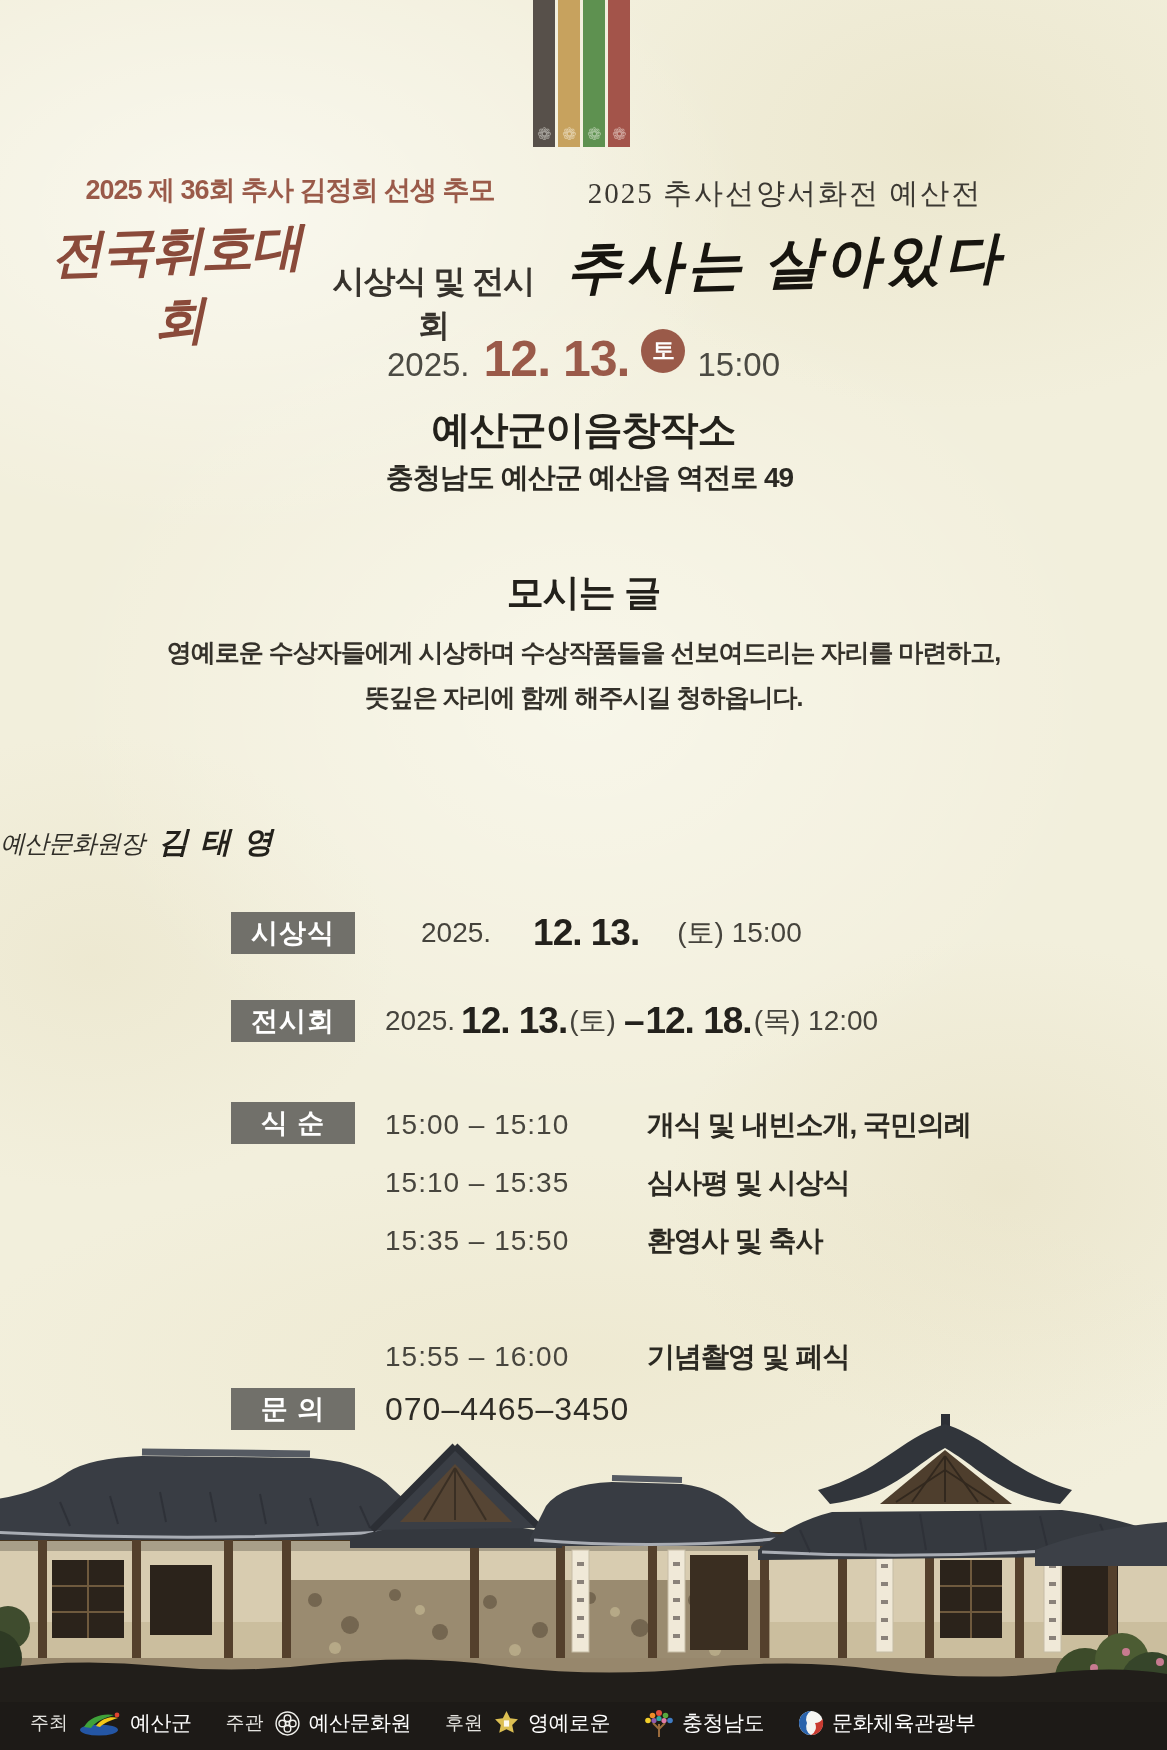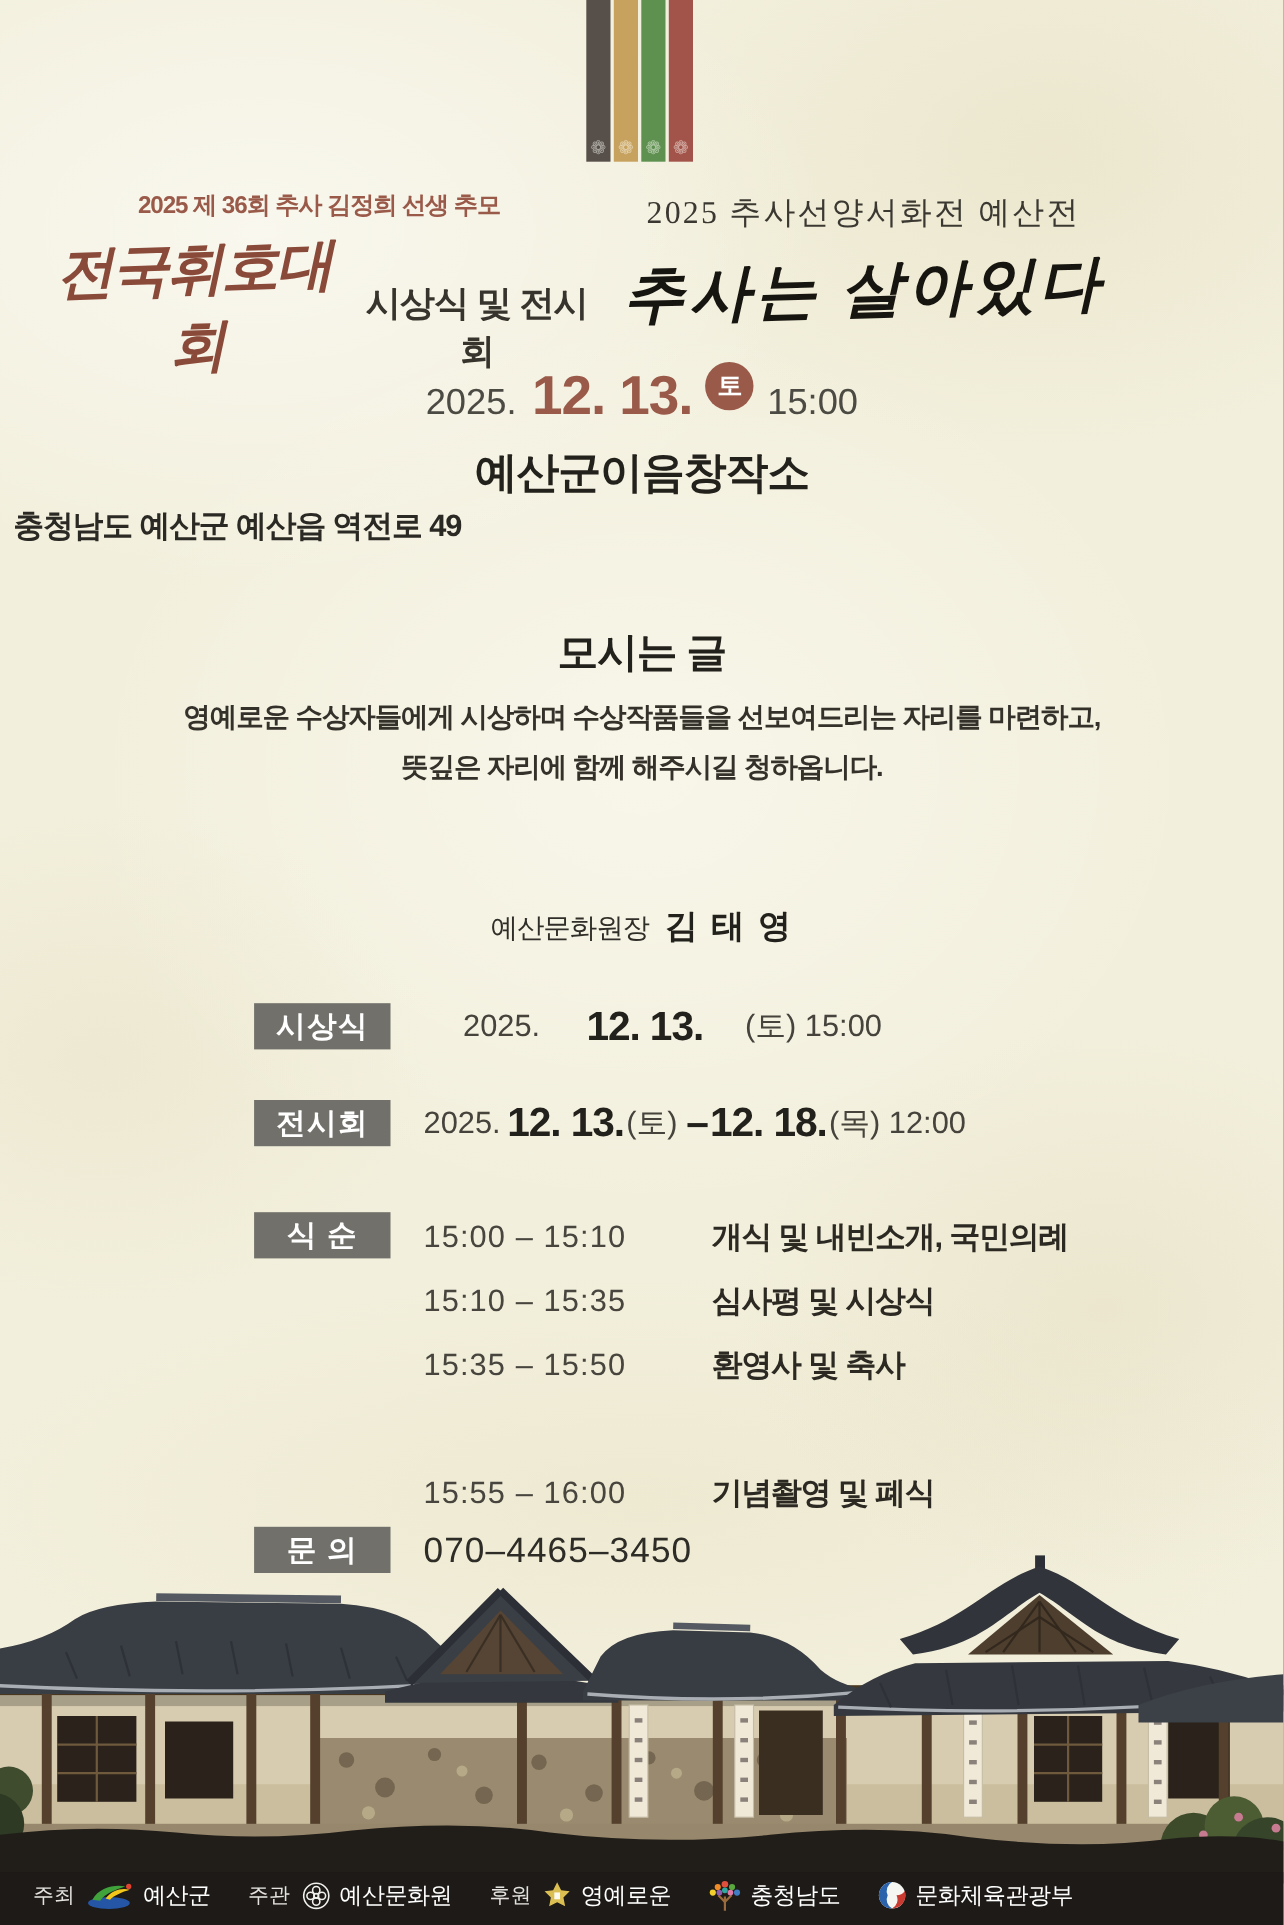--- a/index.html
+++ b/index.html
@@ -24,41 +24,41 @@
   }
   
   .ribbon{position:absolute;left:533px;top:0;display:flex;gap:3px;height:147px;}
   .stripe{width:22px;height:147px;position:relative;}
   .stripe.s1{background:var(--ribbon1);} .stripe.s2{background:var(--ribbon2);}
   .stripe.s3{background:var(--ribbon3);} .stripe.s4{background:var(--ribbon4);}
   .medallion{position:absolute;bottom:2px;left:0;width:22px;text-align:center;
     font-size:17px;line-height:20px;color:rgba(255,255,250,.5);}
   
   .title-left{position:absolute;left:40px;top:172px;width:500px;text-align:center;}
-  .title-left .line1{font-size:22px;font-weight:bold;color:var(--accent);letter-spacing:-1px;}
+  .title-left .line1{font-size:27px;font-weight:bold;color:var(--accent);letter-spacing:-1px;}
   .title-left .line2{margin-top:8px;display:flex;justify-content:center;align-items:flex-end;gap:12px;}
   .callig{font-family:"Liberation Serif","DejaVu Serif",serif;font-weight:bold;font-style:italic;}
   .title-left .callig{font-size:52px;color:var(--callig-brown);transform:rotate(-2deg);letter-spacing:-2px;}
   .title-left .subtitle{font-size:32px;font-weight:bold;color:#37332d;padding-bottom:8px;letter-spacing:-1px;}
   .title-right{position:absolute;left:560px;top:174px;width:450px;text-align:center;}
   .title-right .line1{font-family:"Liberation Serif","DejaVu Serif",serif;font-size:29px;color:#3b3832;letter-spacing:2px;}
   .title-right .callig{display:inline-block;margin-top:12px;font-size:56px;color:#17150f;transform:rotate(-1.5deg);letter-spacing:4px;}
   
   .dateline{position:absolute;left:0;right:0;top:330px;display:flex;justify-content:center;align-items:baseline;gap:14px;}
   .dateline .year,.dateline .time{font-size:33px;color:#4b4a43;}
   .dateline .bigdate{font-size:50px;font-weight:bold;color:var(--accent);letter-spacing:-1px;}
   .day-badge{display:inline-flex;align-items:center;justify-content:center;width:44px;height:44px;border-radius:50%;
     background:var(--accent);color:#fff;font-size:23px;font-weight:bold;transform:translateY(-18px);margin:0 -2px;}
   .venue{position:absolute;left:0;right:0;top:403px;text-align:center;font-size:39px;font-weight:bold;color:#23211b;letter-spacing:-1px;}
-  .address{position:absolute;left:0;right:0;top:459px;font-size:28px;font-weight:bold;color:#2b2923;letter-spacing:-1px;padding-left:12px;}
+  .address{position:absolute;left:0;right:0;top:459px;text-align:center;font-size:28px;font-weight:bold;color:#2b2923;letter-spacing:-1px;padding-left:12px;}
   
   .invite-heading{position:absolute;left:0;right:0;top:568px;text-align:center;font-size:37px;font-weight:bold;color:#23211b;letter-spacing:-1px;}
   .invite-body{position:absolute;left:30px;right:30px;top:630px;text-align:center;}
   .invite-body .bline{font-size:25px;font-weight:bold;color:#34312a;line-height:45px;letter-spacing:-1px;white-space:nowrap;}
-  .signature{position:absolute;left:0;right:0;top:822px;text-align:center;}
+  .signature{position:absolute;left:0;right:0;top:822px;text-align:left;font-style:italic;}
   .signature .role{font-size:25px;color:#302e28;letter-spacing:-1px;}
   .signature .name{font-size:30px;font-weight:bold;color:#23211b;margin-left:10px;letter-spacing:2px;}
   
   .info-row{position:absolute;left:231px;height:42px;display:flex;align-items:center;}
   .label-box{width:124px;height:42px;background:var(--label-box);color:#fff;font-size:27px;font-weight:bold;
     display:flex;align-items:center;justify-content:center;letter-spacing:1px;flex:none;margin-right:30px;}
   .ypart{font-size:28px;color:#45433c;margin-right:6px;}
   .bigpart{font-size:37px;font-weight:bold;color:#23211c;letter-spacing:-1px;margin-right:2px;}
   .smallpart{font-size:28px;color:#45433c;margin-right:8px;}
   .row-award{top:912px;gap:36px;} .row-exhib{top:1000px;}

